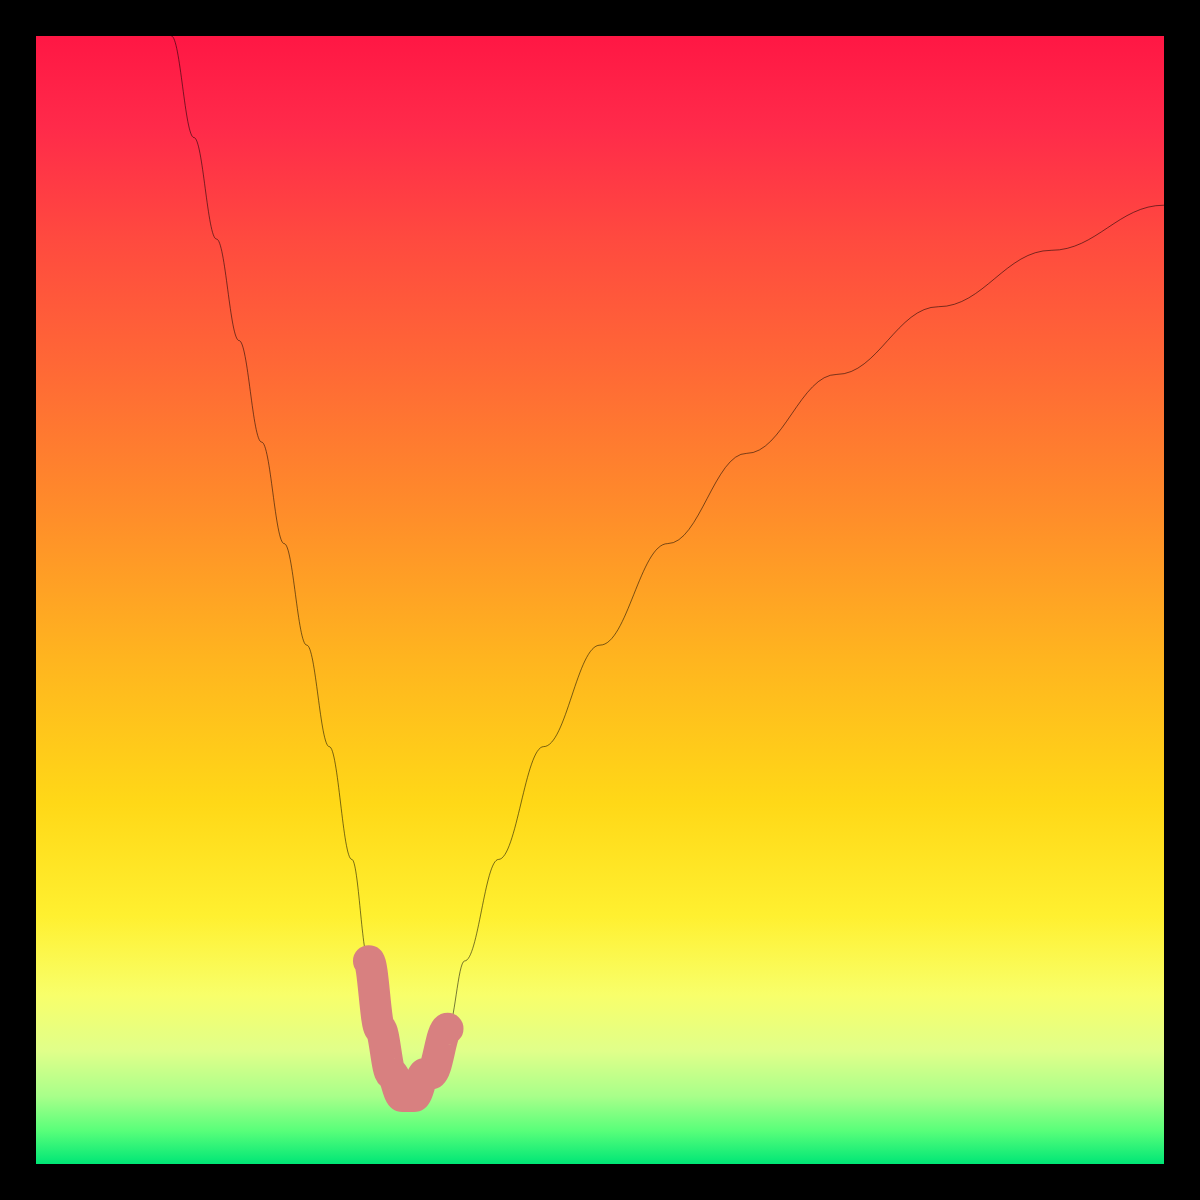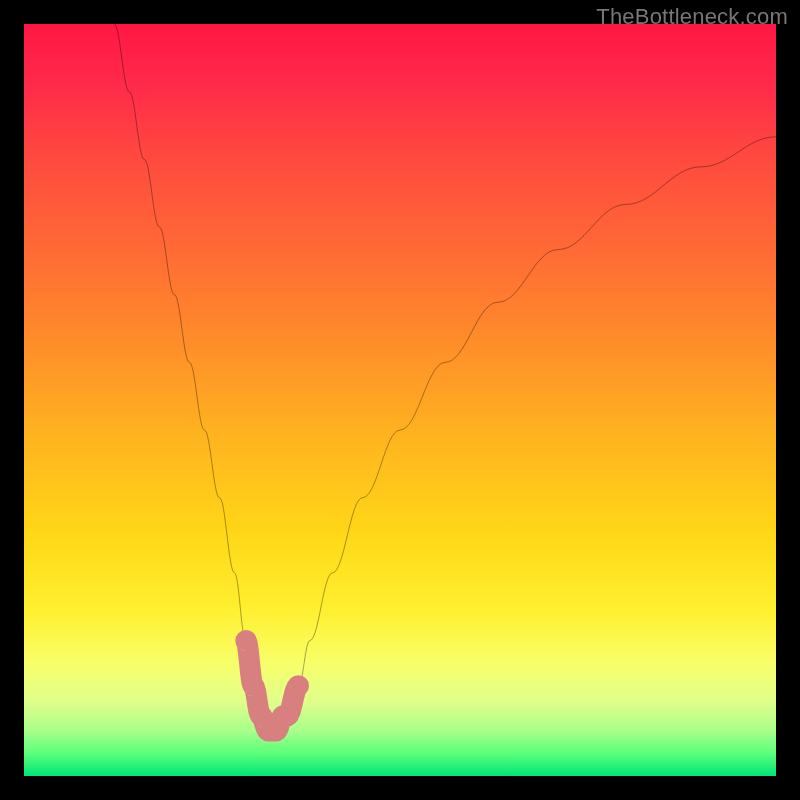--- a/index.html
+++ b/index.html
@@ -34,14 +34,13 @@
           </linearGradient>
       </defs>
       <rect x="0" y="0" width="100" height="100" fill="url(#bg)"></rect>
     </svg>
     <svg class="curves" viewBox="0 0 100 100" preserveAspectRatio="none">
       <path id="curve-left" fill="none" stroke="#000000" stroke-width="0.35" vector-effect="non-scaling-stroke" d="M12,0 C12.8,0 13.2,9 14,9 C14.8,9 15.2,18 16,18 C16.8,18 17.2,27 18,27 C18.8,27 19.2,36 20,36 C20.8,36 21.2,45 22,45 C22.8,45 23.2,54 24,54 C24.8,54 25.2,63 26,63 C26.8,63 27.2,73 28,73 C28.6,73 28.9,82 29.5,82 C29.9,82 30.1,88 30.5,88 C30.9,88 31.1,92 31.5,92"></path>
       <path id="curve-right" fill="none" stroke="#000000" stroke-width="0.35" vector-effect="non-scaling-stroke" d="M35,92 C35.6,92 35.9,88 36.5,88 C37.1,88 37.4,82 38,82 C39.2,82 39.8,73 41,73 C42.6,73 43.4,63 45,63 C47,63 48,54 50,54 C52.4,54 53.6,45 56,45 C58.8,45 60.2,37 63,37 C66.2,37 67.8,30 71,30 C74.6,30 76.4,24 80,24 C84,24 86,19 90,19 C94,19 96,15 100,15"></path>
       <path id="valley" fill="none" stroke="#d88080" stroke-width="2.8" stroke-linecap="round" stroke-linejoin="round" d="M29.5,82 C29.9,82 30.1,88 30.5,88 C30.9,88 31.1,92 31.5,92 C31.9,92 32.1,94 32.5,94 C32.9,94 33.1,94 33.5,94 C33.9,94 34.1,92 34.5,92 C34.7,92 34.8,92 35,92 C35.6,92 35.9,88 36.5,88"></path>
     </svg>
   </div>
-  <div class="watermark">TheBottleneck.com</div>
 </div>
 
 </body></html>

